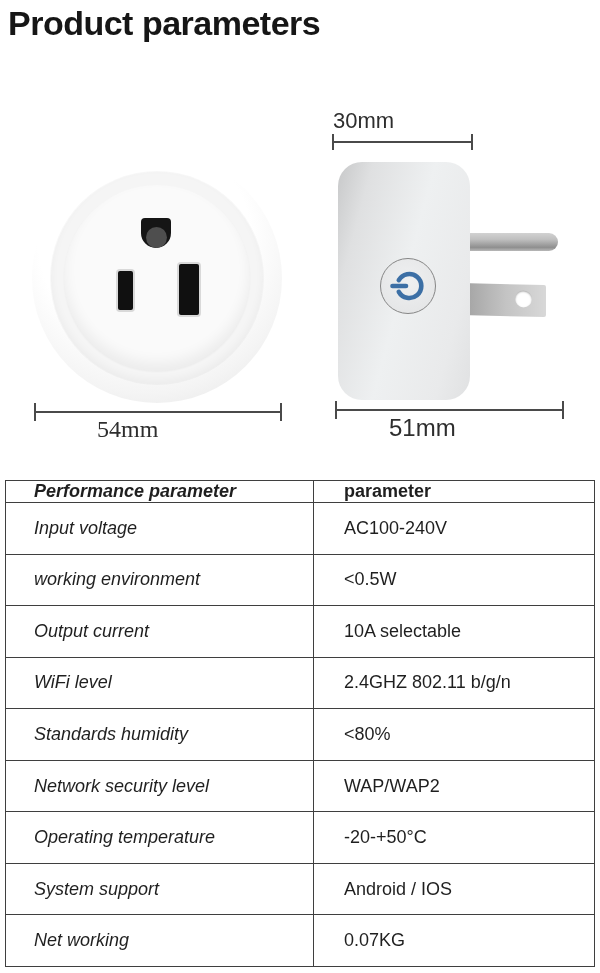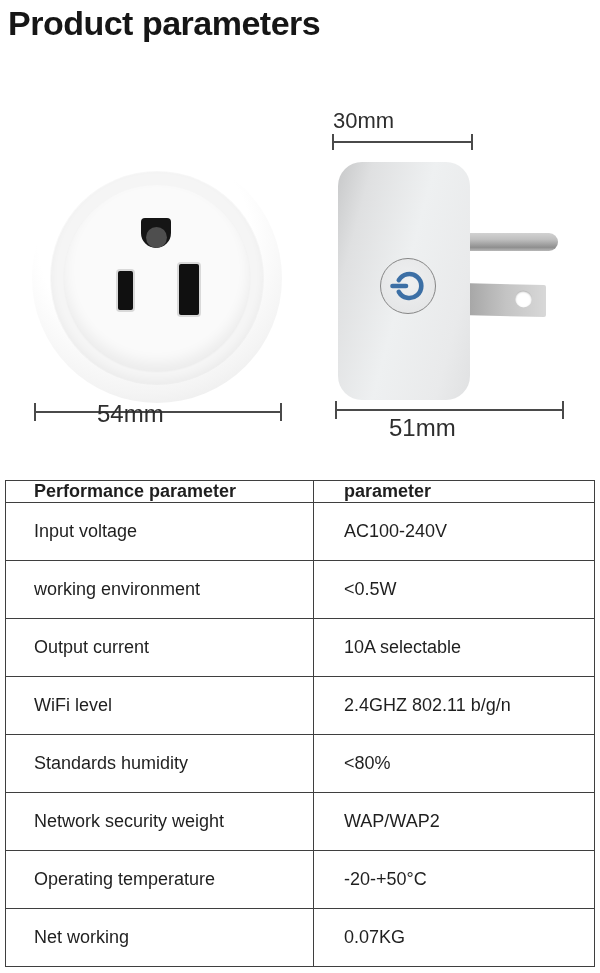--- a/index.html
+++ b/index.html
@@ -141,21 +141,21 @@
     border: 1.5px solid #3f3f3f;
     font-size: 18px;
     color: #1f1f1f;
     vertical-align: middle;
     text-align: left;
     overflow: hidden;
     white-space: nowrap;
   }
   .spec-table th { font-weight: bold; }
   .col-label { width: 308px; }
-  .spec-table th:first-child, .spec-table td:first-child { padding-left: 28px; }
+  .spec-table th:first-child, .spec-table td:first-child { padding-left: 28px; font-style: italic; }
   .spec-table th:last-child,  .spec-table td:last-child  { padding-left: 30px; }
   .value-large { font-size: 22px; }
 </style>
 </head>
 <body>
 
 <div class="page">
 
   <h1 class="page-title">Product parameters</h1>
 
@@ -164,21 +164,21 @@
     <div class="plug-midring"></div>
     <div class="plug-face"></div>
     <div class="ground-hole"></div>
     <div class="ground-pin"></div>
     <div class="slot slot-left"></div>
     <div class="slot slot-right"></div>
 
     <div class="dim-line" style="left:35px; top:411px; width:246px;"></div>
     <div class="dim-tick" style="left:34px;  top:403px; height:18px;"></div>
     <div class="dim-tick" style="left:280px; top:403px; height:18px;"></div>
-    <div class="dim-label" style="left:97px; top:400px; width:120px;">54mm</div>
+    <div class="dim-label" style="left:97px; top:416px; width:120px;font-family:Liberation Serif, serif;">54mm</div>
   </div>
 
   <div>
 
     <div class="dim-label" style="left:333px; top:108px; width:140px; font-size:22px;">30mm</div>
     <div class="dim-line" style="left:333px; top:141px; width:140px;"></div>
     <div class="dim-tick" style="left:332px; top:134px; height:16px;"></div>
     <div class="dim-tick" style="left:471px; top:134px; height:16px;"></div>
 
     <div class="side-pin-round"></div>
@@ -231,30 +231,34 @@
       <td>WiFi level</td>
       <td>2.4GHZ 802.11 b/g/n</td>
     </tr>
 
     <tr>
       <td>Standards humidity</td>
       <td>&lt;80%</td>
     </tr>
 
     <tr>
-      <td>Network security weight</td>
+      <td>Network security level</td>
       <td>WAP/WAP2</td>
     </tr>
 
     <tr>
       <td>Operating temperature</td>
       <td>-20-+50°C</td>
     </tr>
 
 
+    <tr>
+      <td>System support</td>
+      <td>Android / IOS</td>
+    </tr>
 
     <tr>
       <td>Net working</td>
       <td>0.07KG</td>
     </tr>
   </tbody>
   </table>
 
 </div>
 

